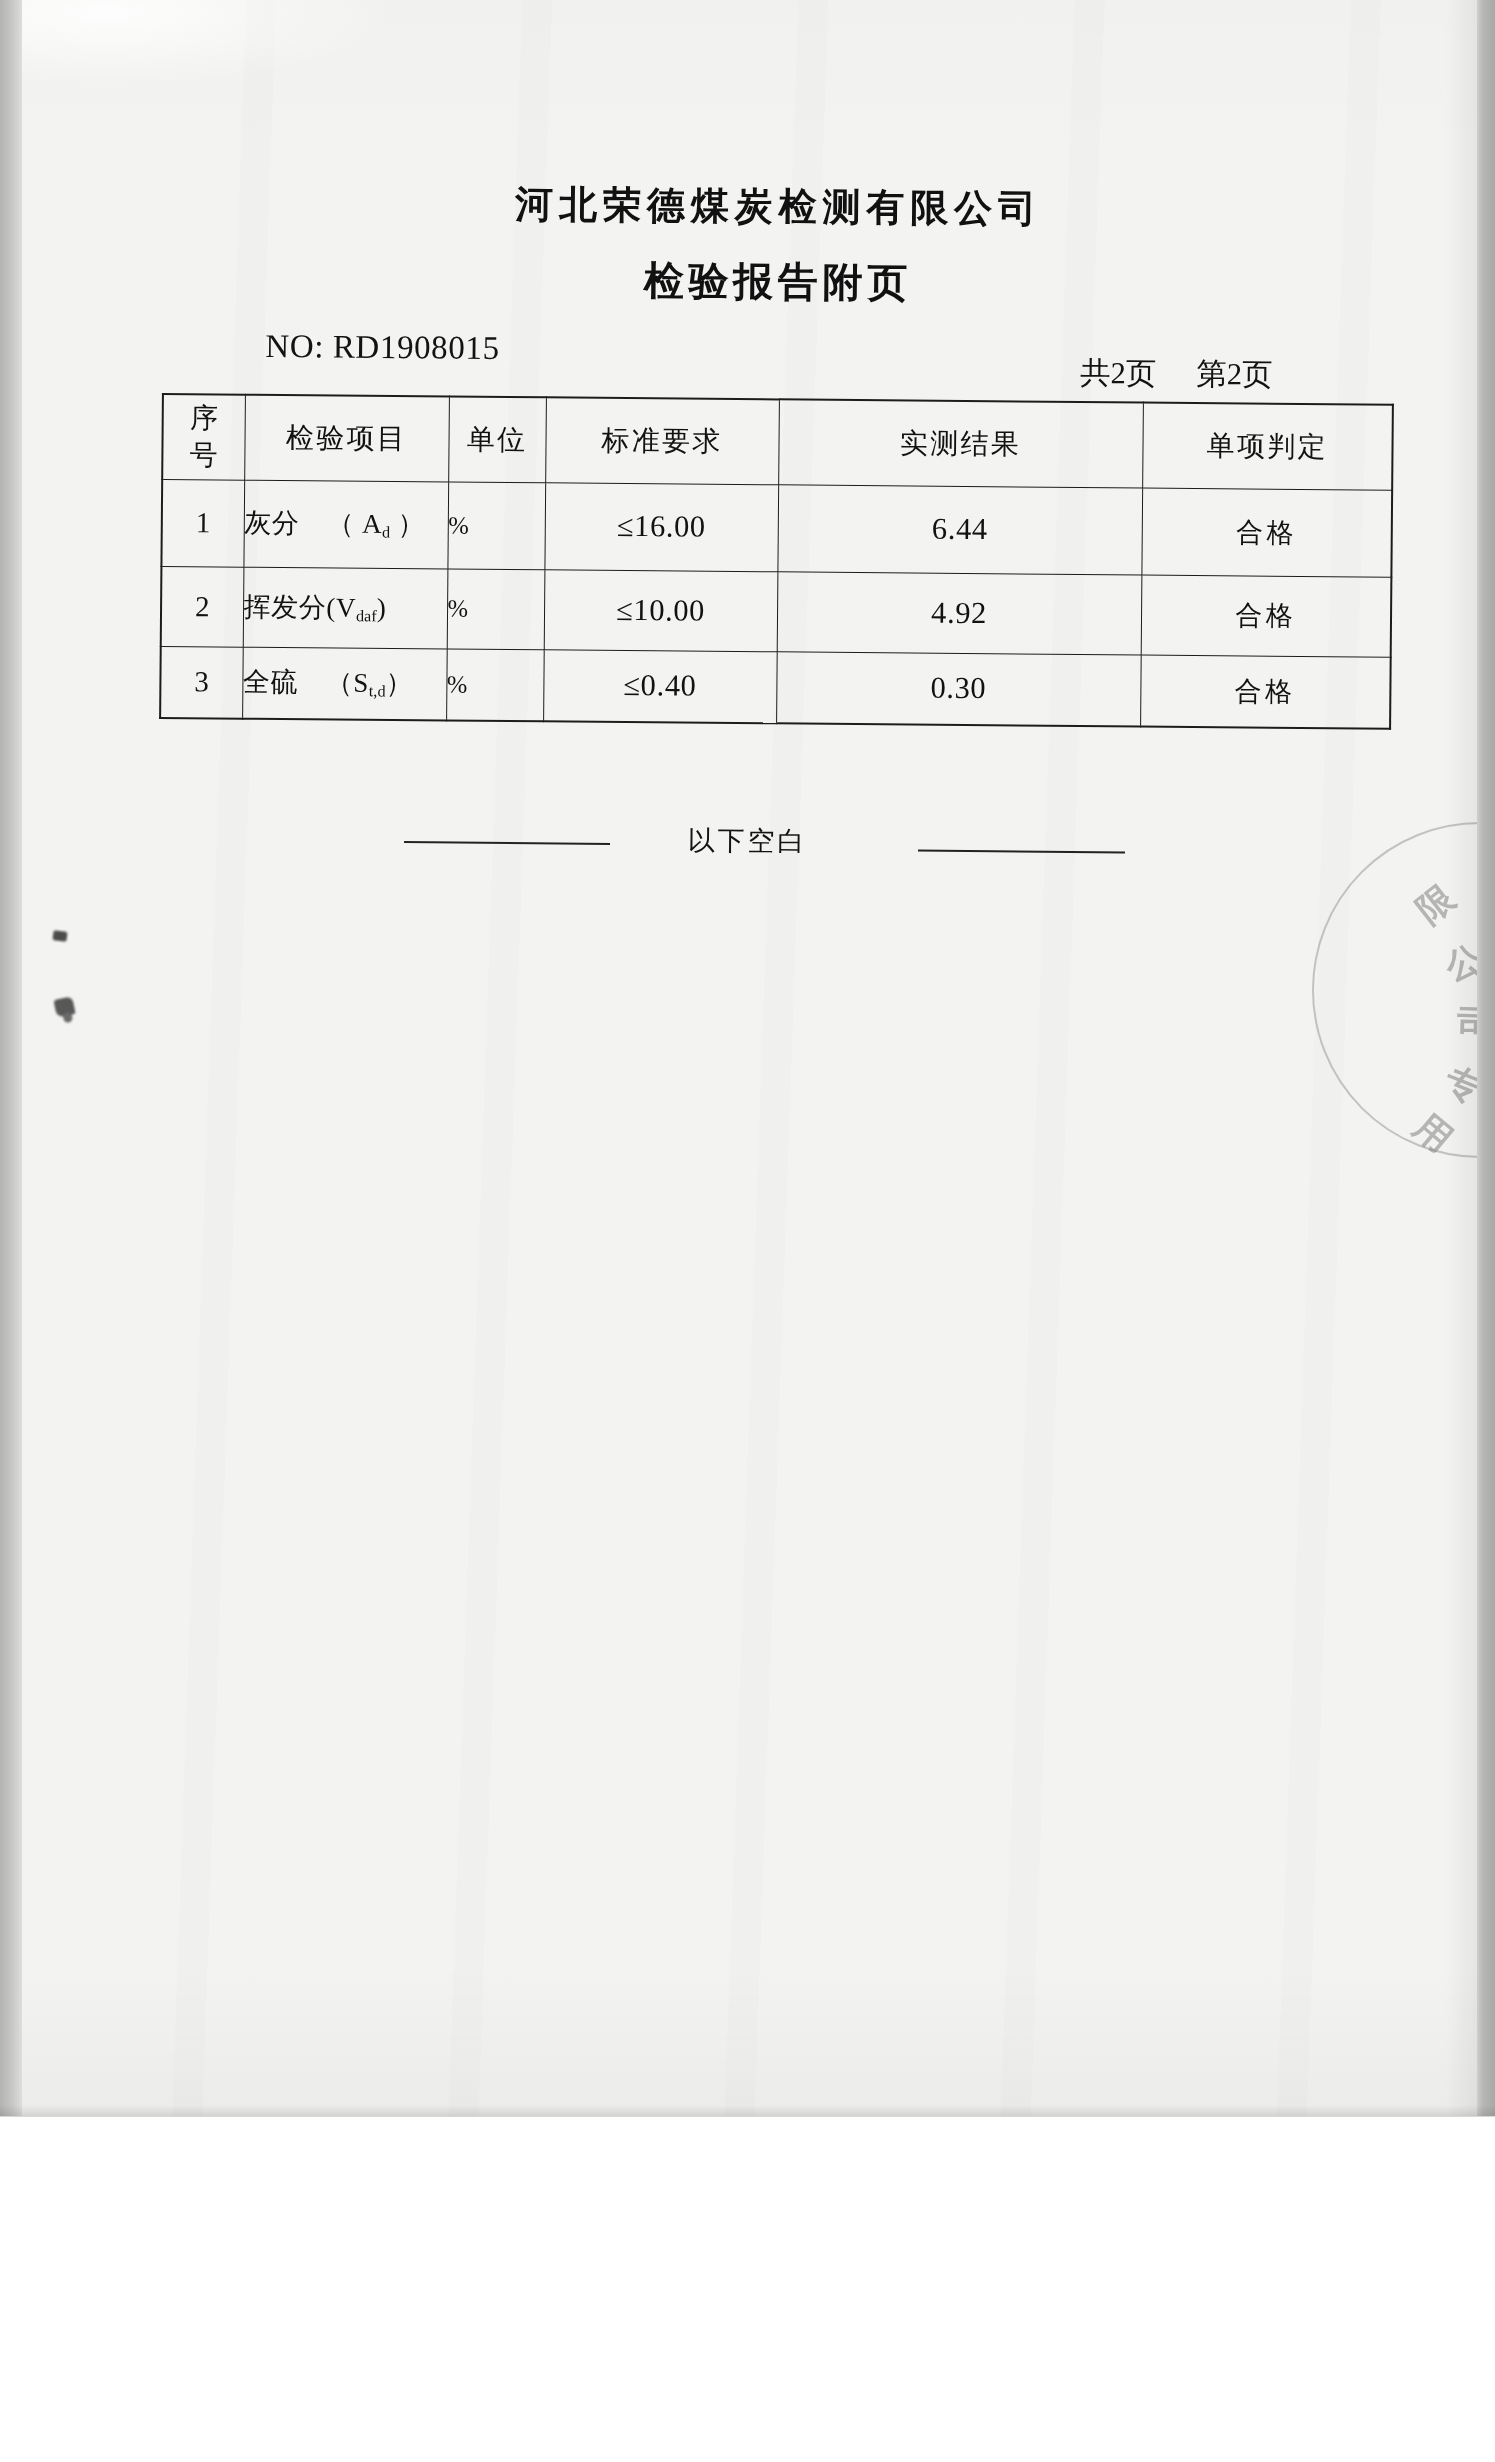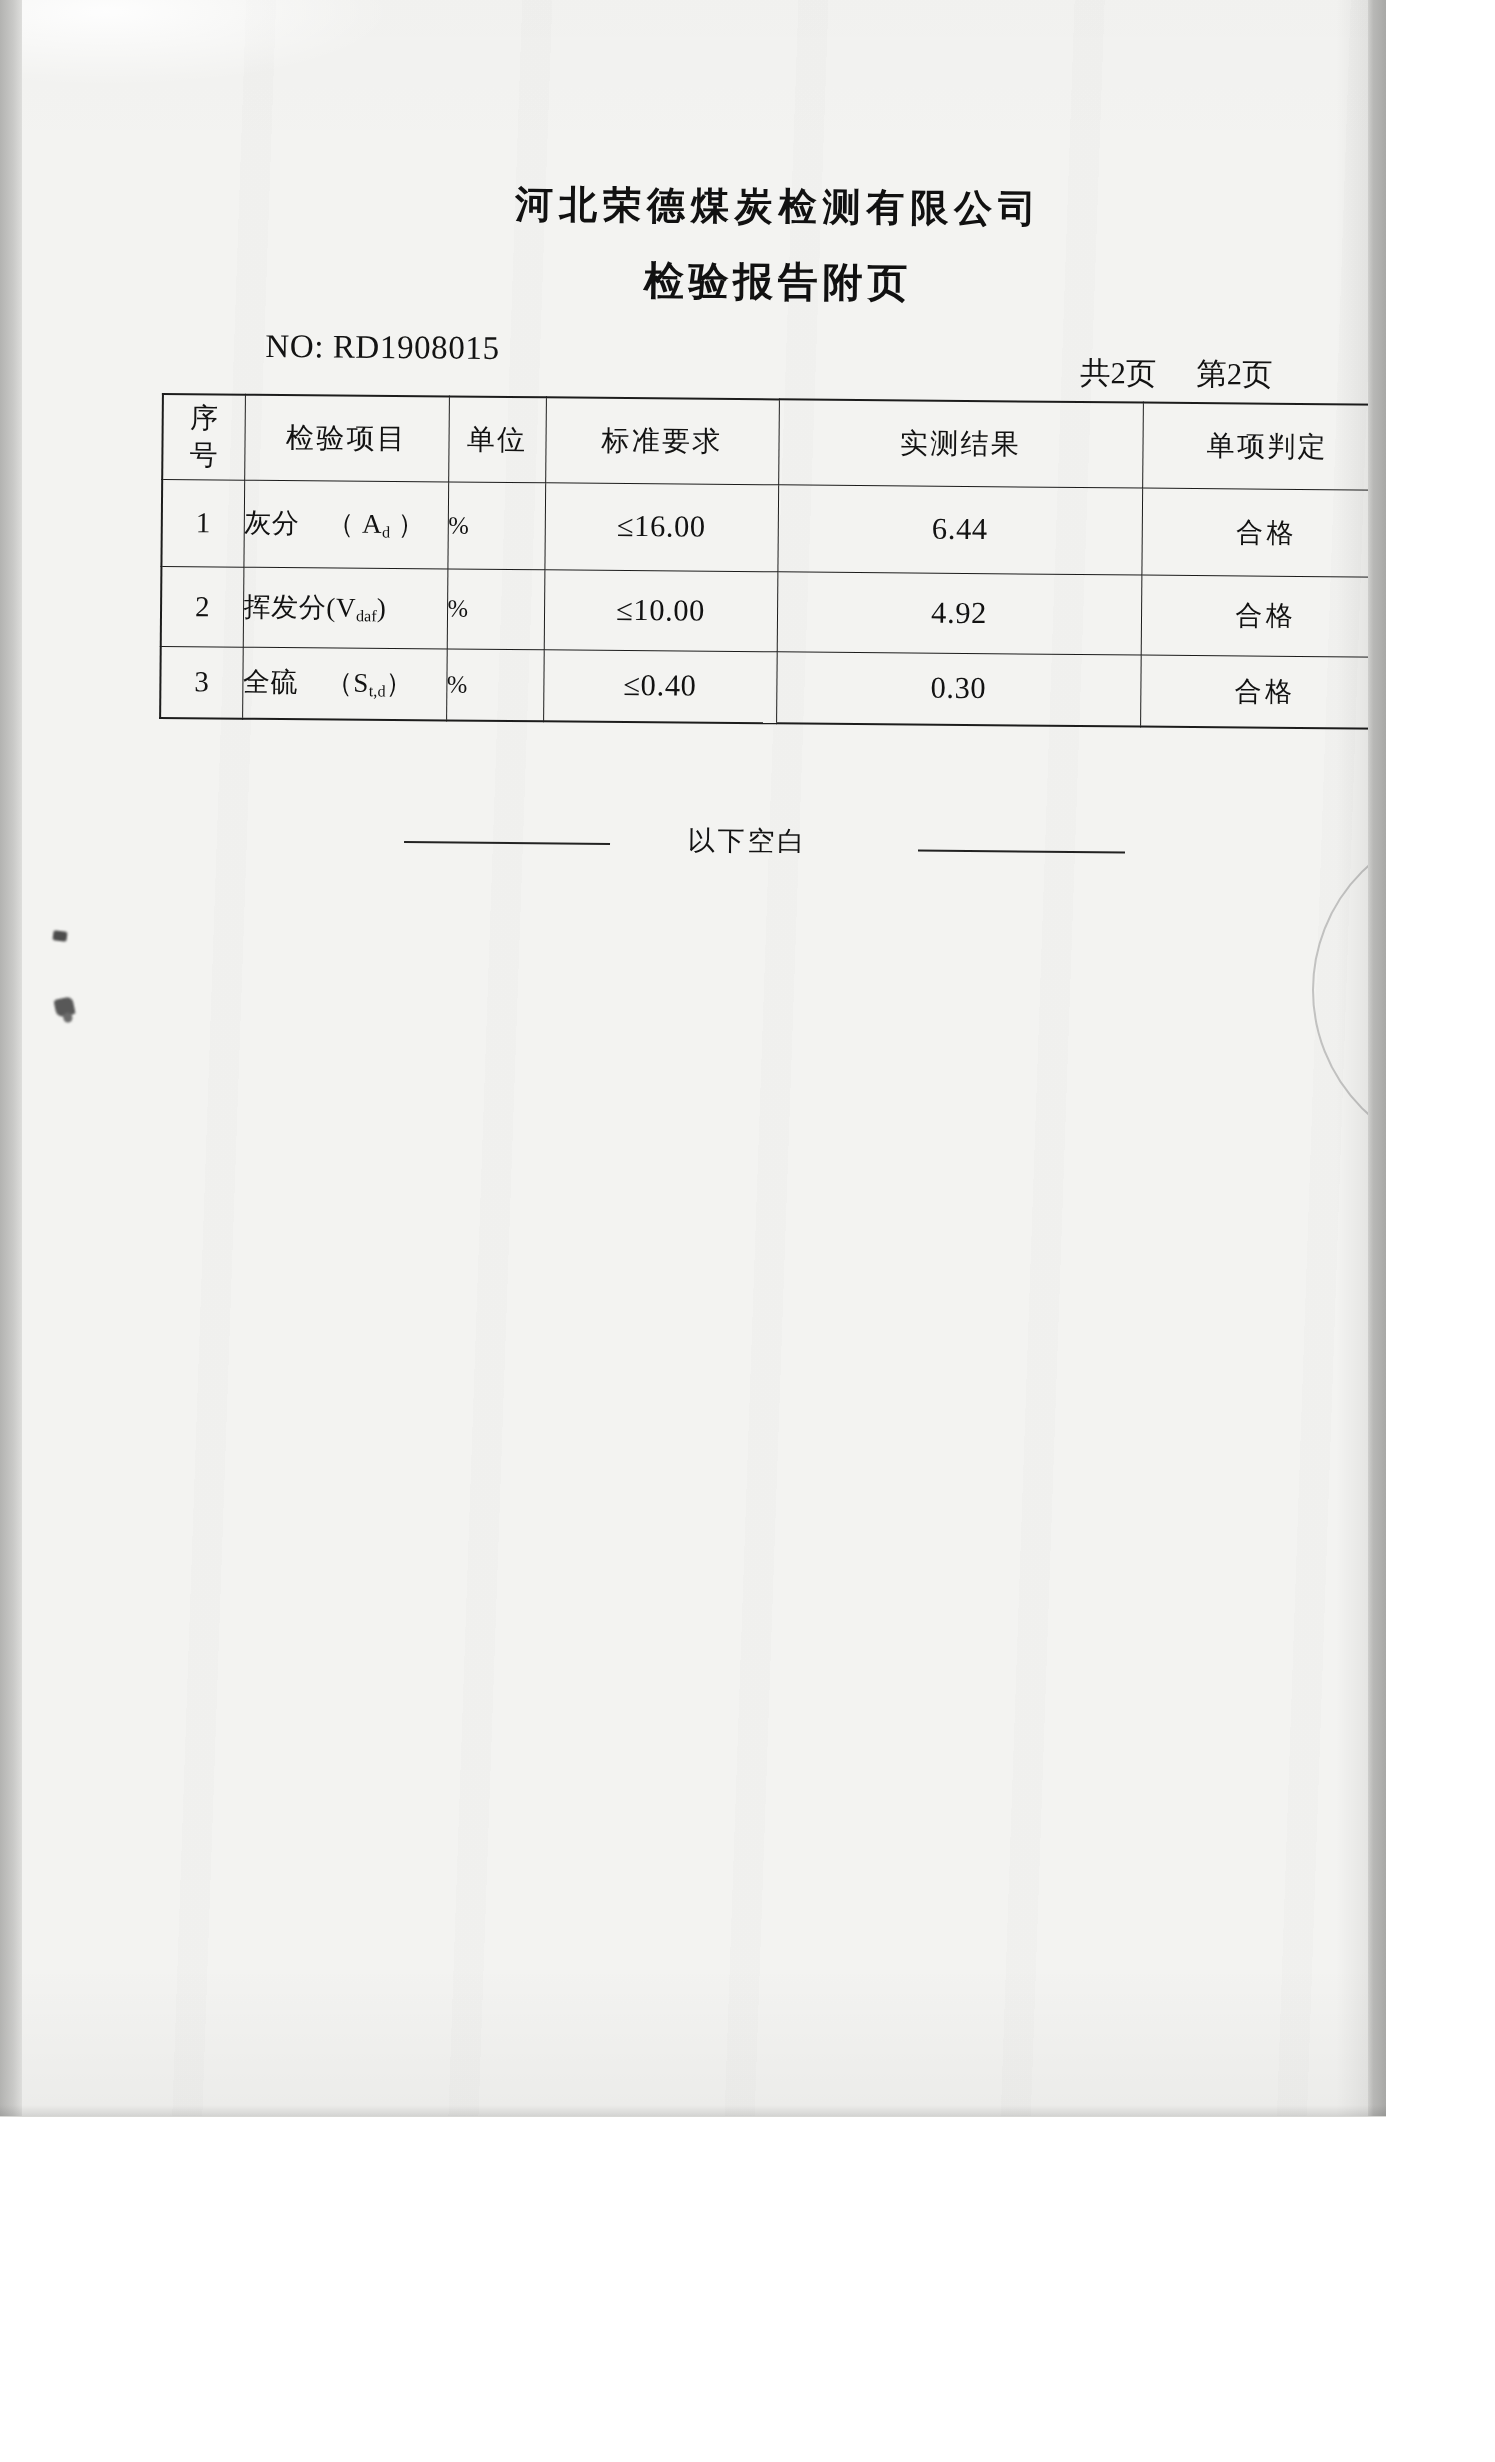--- a/index.html
+++ b/index.html
@@ -3,21 +3,21 @@
 <meta charset="utf-8">
 <style>
   html,body{margin:0;padding:0;}
   body{
     width:1495px;height:2462px;position:relative;background:#ffffff;
     font-family:"Liberation Serif","DejaVu Serif",serif;color:#141414;
     overflow:hidden;
   }
   
   .scan{
-    position:absolute;left:0;top:0;width:1386px;height:2116px;
+    position:absolute;left:0;top:0;width:1495px;height:2116px;
     background:#f3f3f1;overflow:hidden;
     border-bottom:1.8px solid #d8d8d5;
   }
   .texture{
     position:absolute;inset:0;pointer-events:none;
     background:
       radial-gradient(ellipse 410px 106px at 106px 11.7px, rgba(255,255,255,.9), rgba(255,255,255,0) 70%),
       repeating-linear-gradient(92deg, rgba(0,0,0,0) 0 246px, rgba(0,0,0,.012) 246px 276px),
       linear-gradient(180deg, rgba(0,0,0,.008) 0, rgba(0,0,0,0) 176px),
       linear-gradient(0deg, rgba(0,0,0,.03) 0, rgba(0,0,0,0) 152px);

